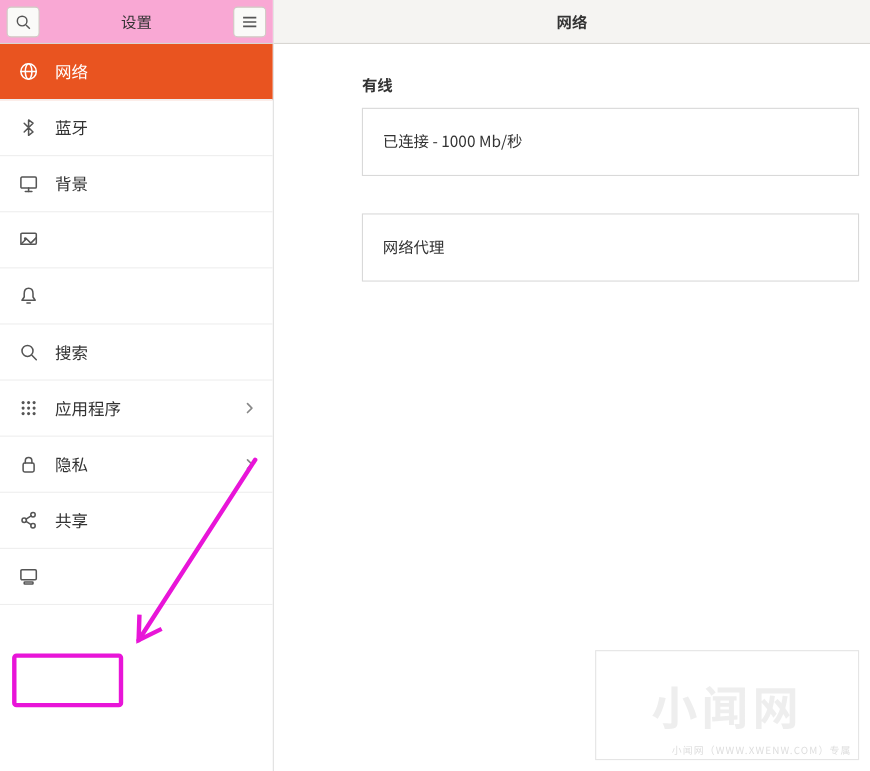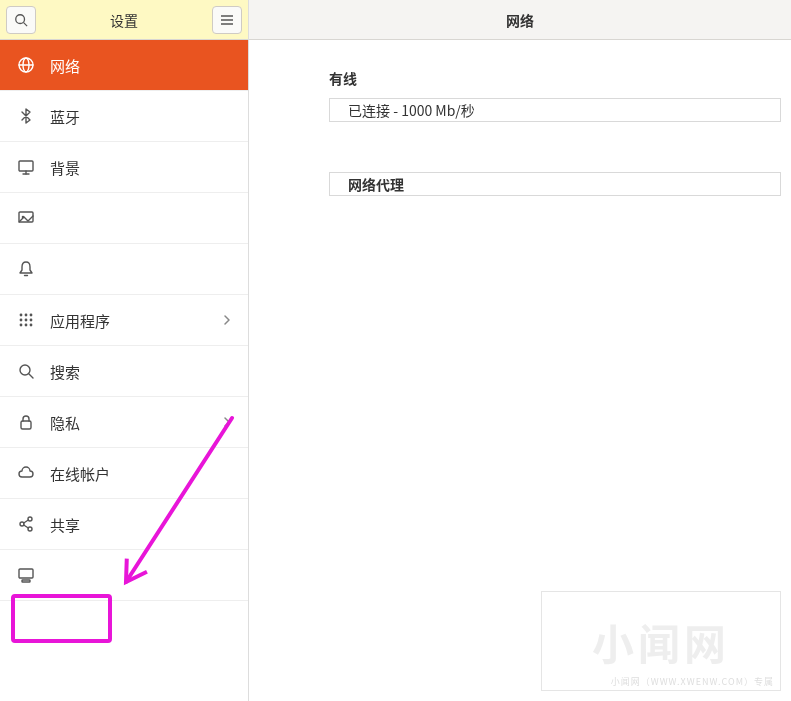--- a/index.html
+++ b/index.html
@@ -1,34 +1,34 @@
 <!DOCTYPE html>
 <html><head>
 <meta charset="utf-8">
 <style>
   * { box-sizing: border-box; margin: 0; padding: 0; }
   html, body { width: 791px; height: 701px; font-family: "Noto Sans CJK SC", "PingFang SC", "Microsoft YaHei", sans-serif; font-size: 14px; color: #333; overflow: hidden; background: #fff; }
   .app { display: flex; width: 100%; height: 100%; }
   .sidebar { width: 249px; height: 100%; background: #fff; border-right: 1px solid #ddd; display: flex; flex-direction: column; }
-  .sidebar-header { height: 40px; background: #fef9c3; border-bottom: 1px solid #d8d6d2; display: flex; align-items: center; padding: 0 6px; }
+  .sidebar-header { height: 40px; background: #f9a8d4; border-bottom: 1px solid #d8d6d2; display: flex; align-items: center; padding: 0 6px; }
   .hdr-btn { width: 30px; height: 28px; border: 1px solid #cfcbc4; border-radius: 4px; background: #fafaf8; display: flex; align-items: center; justify-content: center; cursor: pointer; }
   .hdr-title { flex: 1; text-align: center; font-size: 14px; color: #333; }
   .sidebar-list { flex: 1; overflow-y: auto; }
   .sidebar-item { height: 51px; display: flex; align-items: center; padding: 0 16px; border-bottom: 1px solid #eee; cursor: pointer; }
   .sidebar-item.active { background: #e95420; color: #fff; }
   .sidebar-item .sb-icon { width: 20px; height: 20px; display: flex; align-items: center; justify-content: center; margin-right: 14px; flex-shrink: 0; }
   .sidebar-item .sb-label { flex: 1; font-size: 15px; }
   .sidebar-item .sb-chevron { width: 10px; display: flex; align-items: center; justify-content: center; }
   .main { flex: 1; height: 100%; background: #fff; display: flex; flex-direction: column; }
   .main-header { height: 40px; background: #f5f4f2; border-bottom: 1px solid #d8d6d2; display: flex; align-items: center; justify-content: center; font-size: 14px; font-weight: 600; color: #333; }
   .main-body { flex: 1; padding: 28px 0 0 80px; position: relative; }
   .section-title { font-size: 14px; font-weight: 700; color: #333; margin-bottom: 10px; }
-  .section { margin-bottom: 50px; }
-  .card { border: 1px solid #d9d9d9; background: #fff; padding: 1px 18px; font-size: 14px; color: #333; width: 460px; max-width: calc(100% - 10px); }
-  .card.bold { font-weight: 700; }
+  .section { margin-bottom: 34px; }
+  .card { border: 1px solid #d9d9d9; background: #fff; padding: 20px 18px; font-size: 14px; color: #333; width: 460px; max-width: calc(100% - 10px); }
+  .card.bold { font-weight: 400; }
   .annotation-box { position: absolute; border: 4px solid #e815d8; border-radius: 4px; pointer-events: none; }
   .annotation-svg { position: absolute; pointer-events: none; }
   .watermark { position: absolute; right: 10px; bottom: 10px; width: 240px; height: 100px; border: 1px solid rgba(150,150,150,.25); display: flex; align-items: center; justify-content: center; font-size: 42px; font-weight: 700; color: rgba(160,160,160,.18); letter-spacing: 4px; }
   .watermark .wm-footer { position: absolute; right: 6px; bottom: 2px; font-size: 9px; color: rgba(120,120,120,.25); letter-spacing: 1px; font-weight: 400; }
   svg { display: block; }
 </style>
 </head>
 <body>
 
 <div class="app">
@@ -92,20 +92,29 @@
             </svg>
           </span>
         </div>
         <div class="sidebar-item">
           <span class="sb-icon">
             <svg width="20" height="20" viewBox="0 0 20 20">
               <path d="M10 3 C7 3 6 5 6 8 L6 11 L4 14 L16 14 L14 11 L14 8 C14 5 13 3 10 3 Z" stroke="#555" stroke-width="1.4" fill="none" stroke-linecap="round" stroke-linejoin="round"></path>
               <line x1="8.5" y1="16.5" x2="11.5" y2="16.5" stroke="#555" stroke-width="1.4" fill="none" stroke-linecap="round" stroke-linejoin="round"></line>
             </svg>
           </span>
+        </div>
+        <div class="sidebar-item">
+          <span class="sb-icon">
+            <svg width="20" height="20" viewBox="0 0 20 20">
+              <circle cx="9" cy="9" r="5" stroke="#555" stroke-width="1.4" fill="none" stroke-linecap="round" stroke-linejoin="round"></circle>
+              <line x1="13" y1="13" x2="17" y2="17" stroke="#555" stroke-width="1.4" fill="none" stroke-linecap="round" stroke-linejoin="round"></line>
+            </svg>
+          </span>
+          <span class="sb-label">搜索</span>
         </div>
         <div class="sidebar-item">
           <span class="sb-icon">
             <svg width="20" height="20" viewBox="0 0 20 20">
               <circle cx="5" cy="5" r="1.4" fill="#555"></circle>
               <circle cx="10" cy="5" r="1.4" fill="#555"></circle>
               <circle cx="15" cy="5" r="1.4" fill="#555"></circle>
               <circle cx="5" cy="10" r="1.4" fill="#555"></circle>
               <circle cx="10" cy="10" r="1.4" fill="#555"></circle>
               <circle cx="15" cy="10" r="1.4" fill="#555"></circle>
@@ -117,47 +126,30 @@
           <span class="sb-label">应用程序</span>
           <span class="sb-chevron">
             <svg width="8" height="12" viewBox="0 0 8 12">
               <path d="M2 2 L6 6 L2 10" stroke="#888" stroke-width="1.5" fill="none" stroke-linecap="round" stroke-linejoin="round"></path>
             </svg>
           </span>
         </div>
         <div class="sidebar-item">
           <span class="sb-icon">
             <svg width="20" height="20" viewBox="0 0 20 20">
-              <circle cx="9" cy="9" r="5" stroke="#555" stroke-width="1.4" fill="none" stroke-linecap="round" stroke-linejoin="round"></circle>
-              <line x1="13" y1="13" x2="17" y2="17" stroke="#555" stroke-width="1.4" fill="none" stroke-linecap="round" stroke-linejoin="round"></line>
-            </svg>
-          </span>
-          <span class="sb-label">搜索</span>
-        </div>
-        <div class="sidebar-item">
-          <span class="sb-icon">
-            <svg width="20" height="20" viewBox="0 0 20 20">
               <rect x="5" y="9" width="10" height="8" rx="1.5" stroke="#555" stroke-width="1.4" fill="none" stroke-linecap="round" stroke-linejoin="round"></rect>
               <path d="M7 9 L7 7 A3 3 0 0 1 13 7 L13 9" stroke="#555" stroke-width="1.4" fill="none" stroke-linecap="round" stroke-linejoin="round"></path>
             </svg>
           </span>
           <span class="sb-label">隐私</span>
           <span class="sb-chevron">
             <svg width="8" height="12" viewBox="0 0 8 12">
               <path d="M2 2 L6 6 L2 10" stroke="#888" stroke-width="1.5" fill="none" stroke-linecap="round" stroke-linejoin="round"></path>
             </svg>
           </span>
-        </div>
-        <div class="sidebar-item">
-          <span class="sb-icon">
-            <svg width="20" height="20" viewBox="0 0 20 20">
-              <path d="M6 14 A3 3 0 0 1 6 8 A4 4 0 0 1 14 8 A3 3 0 0 1 14 14 Z" stroke="#555" stroke-width="1.4" fill="none" stroke-linecap="round" stroke-linejoin="round"></path>
-            </svg>
-          </span>
-          <span class="sb-label">在线帐户</span>
         </div>
         <div class="sidebar-item">
           <span class="sb-icon">
             <svg width="20" height="20" viewBox="0 0 20 20">
               <circle cx="6" cy="10" r="2" stroke="#555" stroke-width="1.4" fill="none" stroke-linecap="round" stroke-linejoin="round"></circle>
               <circle cx="14" cy="5" r="2" stroke="#555" stroke-width="1.4" fill="none" stroke-linecap="round" stroke-linejoin="round"></circle>
               <circle cx="14" cy="15" r="2" stroke="#555" stroke-width="1.4" fill="none" stroke-linecap="round" stroke-linejoin="round"></circle>
               <line x1="7.7" y1="9" x2="12.3" y2="6" stroke="#555" stroke-width="1.4" fill="none" stroke-linecap="round" stroke-linejoin="round"></line>
               <line x1="7.7" y1="11" x2="12.3" y2="14" stroke="#555" stroke-width="1.4" fill="none" stroke-linecap="round" stroke-linejoin="round"></line>
             </svg>

